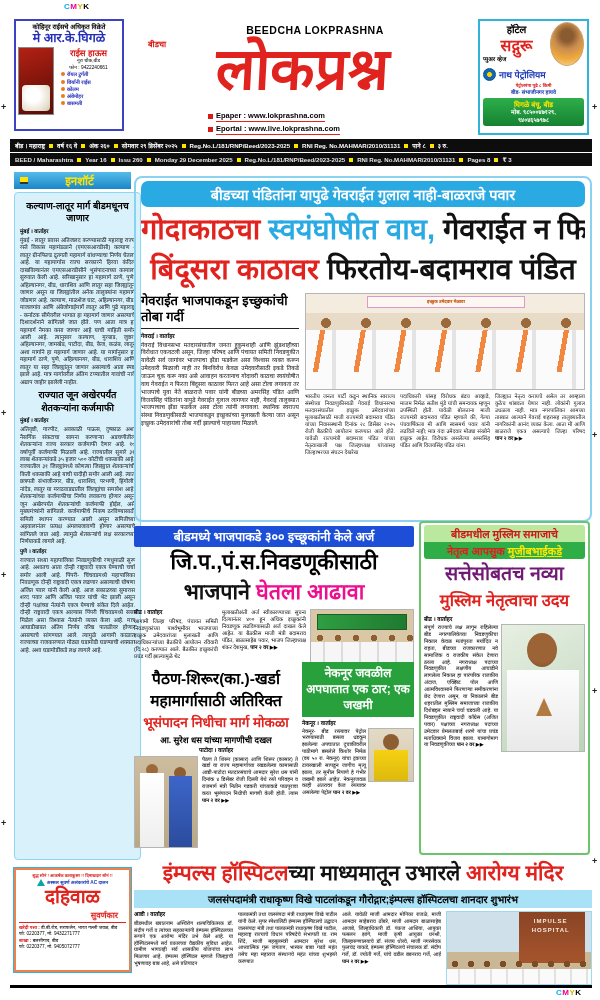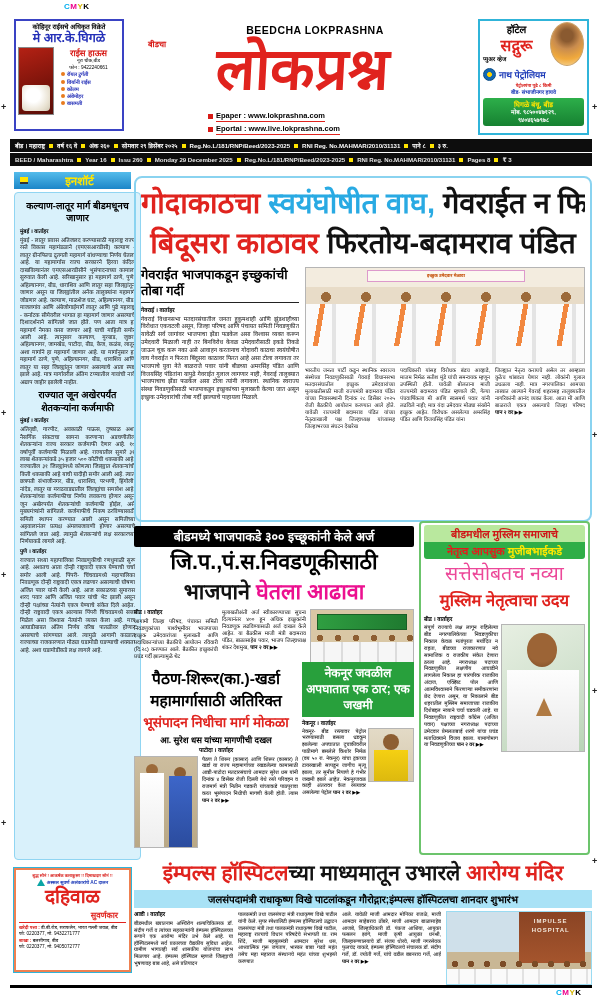--- a/index.html
+++ b/index.html
@@ -112,21 +112,21 @@
   .torsos{position:absolute;left:0;right:0;top:38%;bottom:0;
           background:repeating-linear-gradient(90deg,#fbfbfb 0 26px,#e4e4e4 26px 30px,#fbfbfb 30px 40px);}
   .scarves{position:absolute;left:0;right:0;top:38%;bottom:18%;
            background:repeating-linear-gradient(100deg,transparent 0 14px,#f0731e 14px 19px,transparent 19px 40px);opacity:.85;}
   .caps-row{display:flex;gap:5px;margin-top:3px;}
   .cap{flex:1;font-size:5.3px;line-height:1.32;height:94px;overflow:hidden;color:#111;}
   .cont{font-weight:bold;white-space:nowrap;}
 
   
   .zp{left:134px;top:526px;width:280px;}
-  .zp-banner{background:#000000;color:#fff;font-size:12.5px;font-weight:bold;text-align:center;padding:2px 0;border-radius:2px;}
+  .zp-banner{background:#1d4ed8;color:#fff;font-size:12.5px;font-weight:bold;text-align:center;padding:2px 0;border-radius:2px;}
   .zp-h{font-size:21.5px;font-weight:bold;text-align:center;line-height:1.4;}
   .zp-row{display:flex;gap:4px;margin-top:2px;}
   .zp-col{width:84px;flex:none;font-size:5.3px;line-height:1.32;height:62px;overflow:hidden;}
   .photo-zp{flex:1;height:62px;background:linear-gradient(#d9c7a5 0 100%);}
   .zp-strip{position:absolute;left:6%;right:6%;top:6%;height:22%;background:linear-gradient(90deg,#2f9e41,#1f7a30);
             border:1px solid #1a5f26;}
   .zp-heads{position:absolute;left:0;right:0;top:36%;height:10px;
             background-image:radial-gradient(circle 3.5px at 9px 5px,#8d5e32 98%,transparent);background-size:18px 10px;background-repeat:repeat-x;}
   .zp-torsos{position:absolute;left:0;right:0;top:52%;bottom:0;
              background:repeating-linear-gradient(90deg,#f6f6f6 0 12px,#dcdcdc 12px 14px,#f6f6f6 14px 18px);}
@@ -150,23 +150,23 @@
   .nk-body{font-size:5.2px;line-height:1.32;height:128px;overflow:hidden;margin-top:1px;}
   .photo-nk{float:right;width:44px;height:52px;margin:0 0 2px 2px;background:linear-gradient(#e3dac6,#d5c9ae);}
   .nk-head{position:absolute;left:32%;top:10%;width:16px;height:16px;border-radius:50%;background:#8d5e32;}
   .nk-torso{position:absolute;left:12%;right:12%;top:42%;bottom:0;background:linear-gradient(#f5d012,#ddb90e);}
 
   
   .mu{left:419px;top:521px;width:171px;height:334px;border:2px solid #6cc46c;border-radius:4px;
       padding:2px 3px;box-sizing:border-box;}
   .mu-b1{background:#b9e89e;color:#cf1717;font-size:11px;font-weight:bold;text-align:center;padding:1px 0;border-radius:3px 3px 0 0;font-family:Liberation Serif, serif;}
   .mu-b2{background:#2fae47;font-size:11px;font-weight:bold;text-align:center;padding:1px 0;border-radius:0 0 3px 3px;}
-  .mu-b2 .r{color:#e31b1b;} .mu-b2 .yel{color:#ffe800;}
+  .mu-b2 .r{color:#e31b1b;} .mu-b2 .yel{color:#ffe800;text-decoration:underline;}
   .mu-h1{font-size:21px;font-weight:bold;text-align:center;line-height:1.5;white-space:nowrap;margin-top:2px;}
-  .mu-h2{font-size:19.5px;font-weight:normal;color:#ec4899;text-align:center;line-height:1.5;white-space:nowrap;}
+  .mu-h2{font-size:19.5px;font-weight:bold;color:#701a75;text-align:center;line-height:1.5;white-space:nowrap;}
   .mu-h3{font-size:16.5px;font-weight:bold;color:#e0231e;text-align:center;line-height:1.5;white-space:nowrap;}
   .mu-body{font-size:5.2px;line-height:1.33;height:152px;overflow:hidden;}
   .photo-mu{float:right;width:82px;height:126px;margin:0 0 2px 3px;
             background:linear-gradient(150deg,#e7efe2,#cfe0cc 60%,#b9d4b6);}
   .mu-head{position:absolute;left:30%;top:6%;width:30px;height:34px;border-radius:50%;background:radial-gradient(circle at 50% 40%,#9c6436 60%,#7c4c26);}
   .mu-torso{position:absolute;left:6%;right:6%;top:36%;bottom:0;background:linear-gradient(#fdfdfd,#e9e9e9);}
   .mu-hands{position:absolute;left:42%;top:58%;width:0;height:0;border-left:8px solid transparent;
             border-right:8px solid transparent;border-bottom:18px solid #b07a42;}
 
   
@@ -312,20 +312,21 @@
     <div class="gad-name">दहिवाळ</div>
     <div class="gad-tag">सुवर्णकार</div>
     <div class="gad-line"></div>
     <div class="gad-c"><b>खरेदी पत्ता :</b> <span>डी.बी.रोड, सराफलेन, भारत गल्ली जवळ, बीड</span></div>
     <div class="gad-c">फो: 0220377, मो. 9432271777</div>
     <div class="gad-c"><b>शाखा :</b> <span>बलसीगाव, बीड</span></div>
     <div class="gad-c">फो: 0220377, मो. 9405072777</div>
   </div>
 
   <div class="abs mainbox">
+    <div class="kicker nowrap">बीडच्या पंडितांना यापुढे गेवराईत गुलाल नाही-बाळराजे पवार</div>
     <div class="mh1 nowrap"><span class="red">गोदाकाठचा</span><span class="blu"> स्वयंघोषीत वाघ,</span><span class="blk"> गेवराईत न फिरता</span></div>
     <div class="mh1 nowrap" style="margin-top:-2px;"><span class="red">बिंदूसरा काठावर</span><span class="blk"> फिरतोय-बदामराव पंडित</span></div>
     <div class="story-row">
       <div class="story-left">
         <div class="subhead">गेवराईत भाजपाकडून इच्छुकांची तोबा गर्दी</div>
         <div class="byline">गेवराई । वार्ताहर</div>
         <div class="body-sm just">गेवराई विधानसभा मतदारसंघातील जनता हुकुमशाही आणि झुंडशाहीच्या विरोधात एकवटली असून, जिल्हा परिषद आणि पंचायत समिती निवडणुकीत यावेळी सर्व जागांवर भाजपाचा झेंडा फडकेल असा विश्वास व्यक्त करून उमेदवारी मिळाली नाही तर बिनविरोध केवळ उमेदवारीसाठी इकडे तिकडे जाऊन चूक करू नका असे आवाहन करतानाच गोदावरी काठचा स्वयंघोषीत वाघ गेवराईत न फिरता बिंदूसरा काठावर फिरत आहे असा टोला लगावता तर भाजपाचे युवा नेते बाळराजे पवार यांनी बीडच्या अमरसिंह पंडित आणि विजयसिंह पंडितांना यापुढे गेवराईत गुलाल लागणार नाही, गेवराई तालुक्यात भाजपाचाच झेंडा फडकेल असा टोला त्यांनी लगावला. स्थानिक स्वराज्य संस्था निवडणुकीसाठी भाजपाकडून इच्छुकांच्या मुलाखती केल्या जात असून इच्छुक उमेदवारांची तोबा गर्दी झाल्याचे पाहायला मिळाले.</div>
       </div>
       <div class="story-right">
         <div class="photo photo-main">

